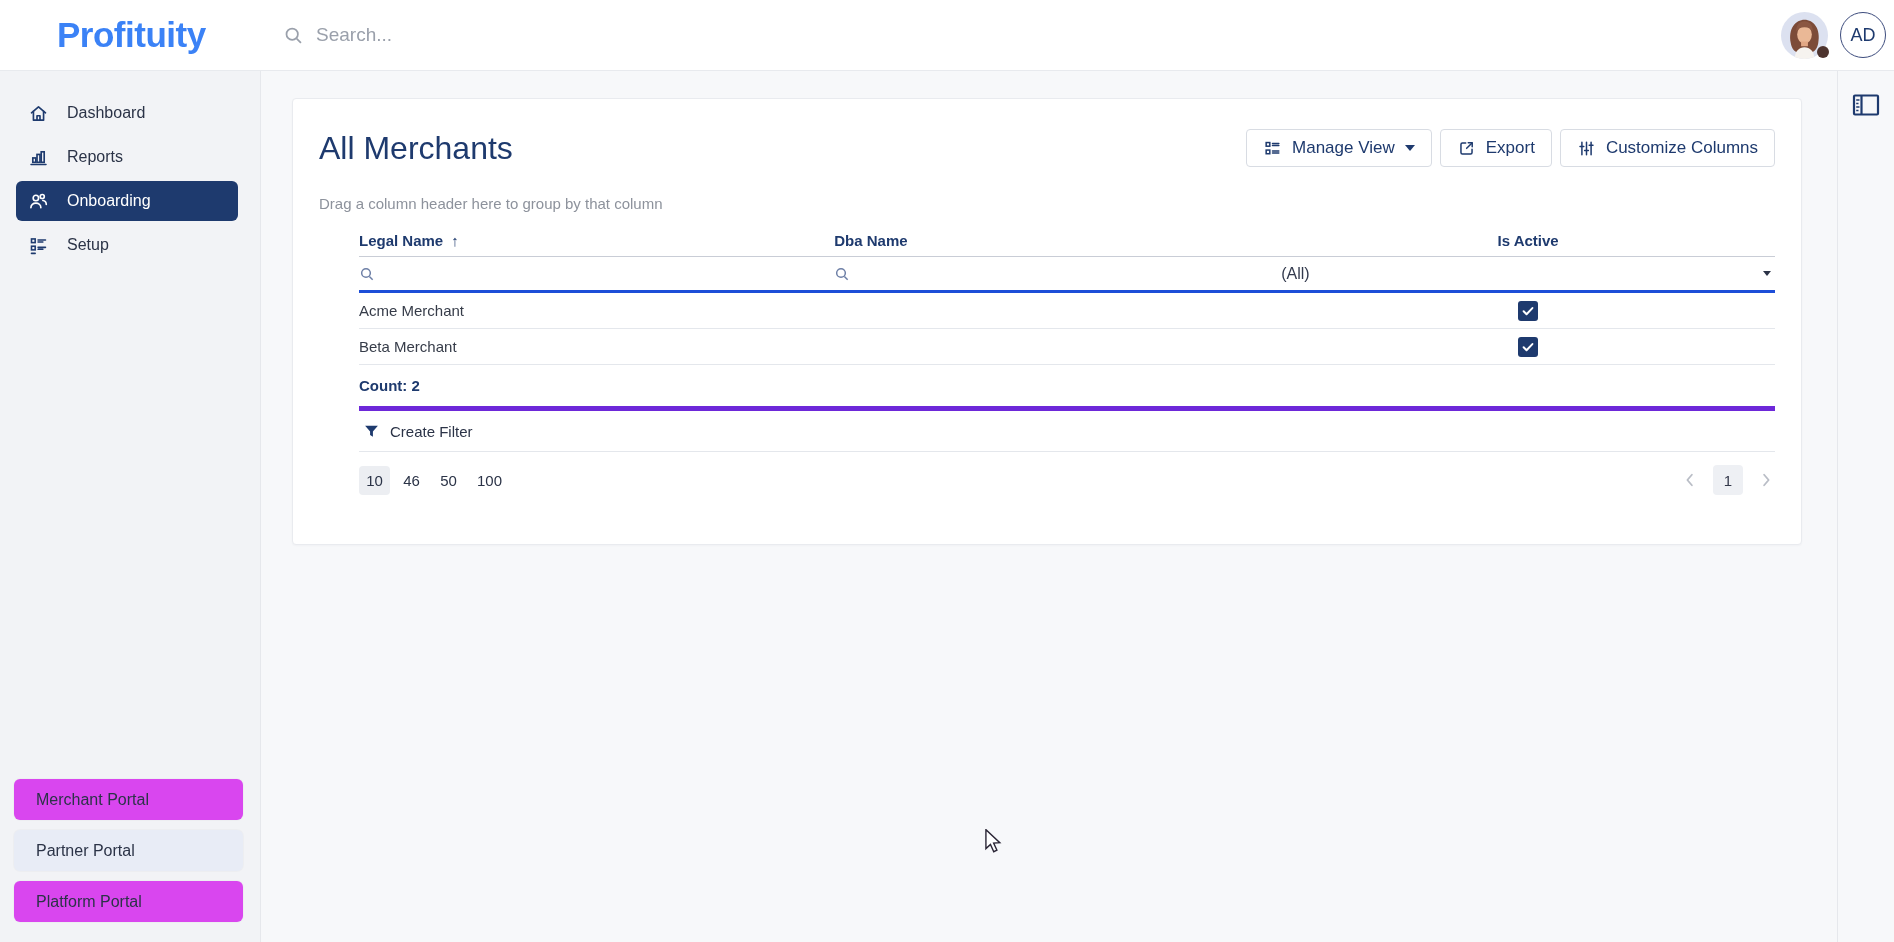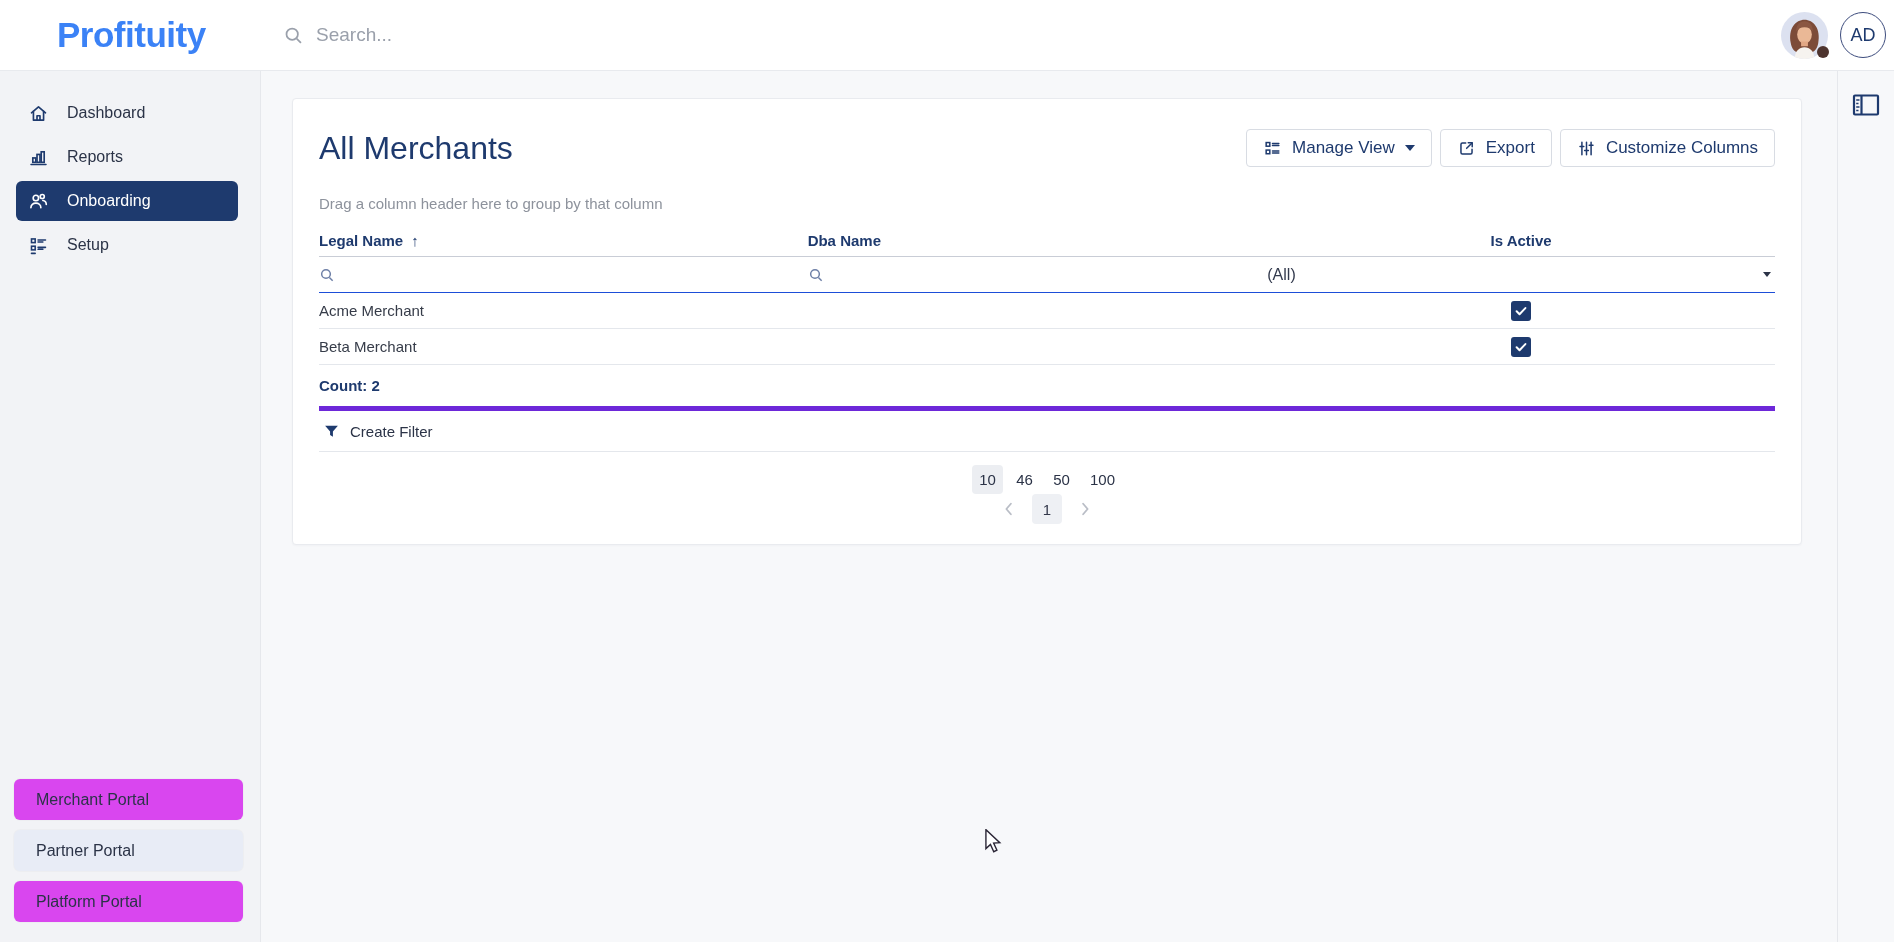--- a/index.html
+++ b/index.html
@@ -52,44 +52,44 @@
   .toolbar { display:flex; gap:8px; }
   .tbtn { height:38px; background:#fff; border:1px solid #d8dce3; border-radius:4px;
     display:flex; align-items:center; gap:10px; padding:0 16px; font-size:17px;
     color:#1e3a6e; cursor:pointer; }
   .caret { width:0; height:0; border-left:5px solid transparent;
     border-right:5px solid transparent; border-top:6px solid #1e3a6e; }
 
   .group-hint { margin-top:28px; font-size:15px; color:#8d929c; }
 
   
-  .grid { margin-top:13px; }
+  .grid { margin-top:13px;margin-left:40px; }
   .grow { display:grid; grid-template-columns:33.56% 31.57% 34.87%; align-items:center; }
   .ghead { height:32px; border-bottom:1px solid #c9cdd6; }
   .ghead .cell { font-size:15px; font-weight:700; color:#1e3a6e; }
   .cell.center { justify-self:center; }
   .sort-arrow { color:#1e3a6e; font-size:15px; margin-left:8px; font-weight:400; }
-  .gfilter { height:36px; border-bottom:1px solid #1d4ed8; }
+  .gfilter { height:36px; border-bottom:3px solid #1d4ed8; }
   .gdata { height:36px; border-bottom:1px solid #e4e7ec; font-size:15px; color:#363c49; }
   .selectbox { display:flex; align-items:center; justify-content:space-between;
     width:100%; cursor:pointer; }
   .selectbox .val { font-size:16px; color:#333a4d; }
   .dcaret { width:0; height:0; border-left:4.5px solid transparent;
     border-right:4.5px solid transparent; border-top:5.5px solid #2b3347; margin-right:4px; }
   .checkbox { width:20px; height:20px; background:#1e3a6e; border-radius:3px;
     display:flex; align-items:center; justify-content:center; cursor:pointer; }
   .gsummary { height:46px; border-bottom:5px solid #6d28d9; display:flex;
     align-items:center; font-size:15px; font-weight:700; color:#1e3a6e; }
   .gfilter-create { height:41px; border-bottom:1px solid #e4e7ec; display:flex;
     align-items:center; gap:10px; padding-left:4px; cursor:pointer; }
   .gfilter-create span { font-size:15px; color:#2b3347; }
 
   
   .pager { display:flex; align-items:center; justify-content:space-between;
-    padding-top:13px;flex-direction:column; }
+    padding-top:13px; }
   .sizes { display:flex; gap:6px; }
   .size-btn { min-width:31px; height:29px; display:flex; align-items:center;
     justify-content:center; font-size:15px; color:#2b3347; border-radius:4px;
     padding:0 7px; cursor:pointer; }
   .size-btn.sel { background:#eceef2; }
   .pagenav { display:flex; align-items:center; gap:14px; }
   .chev { color:#b9bdc6; cursor:pointer; display:flex; }
   .page-num { width:30px; height:30px; background:#eef0f4; border-radius:4px;
     display:flex; align-items:center; justify-content:center; font-size:15px;
     color:#33384a; cursor:pointer; }

